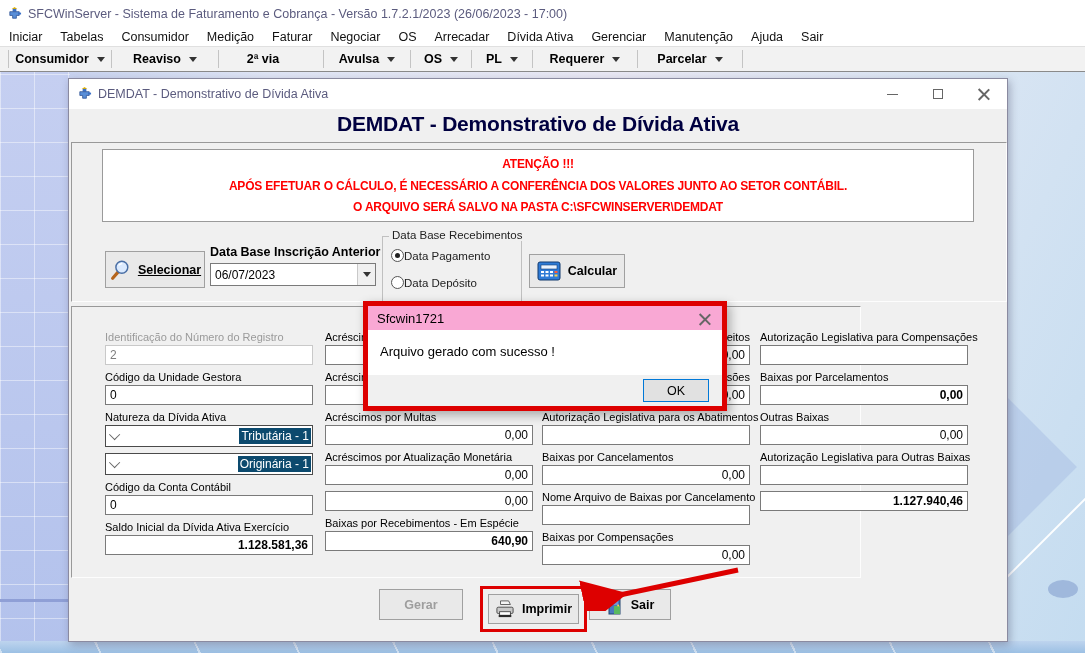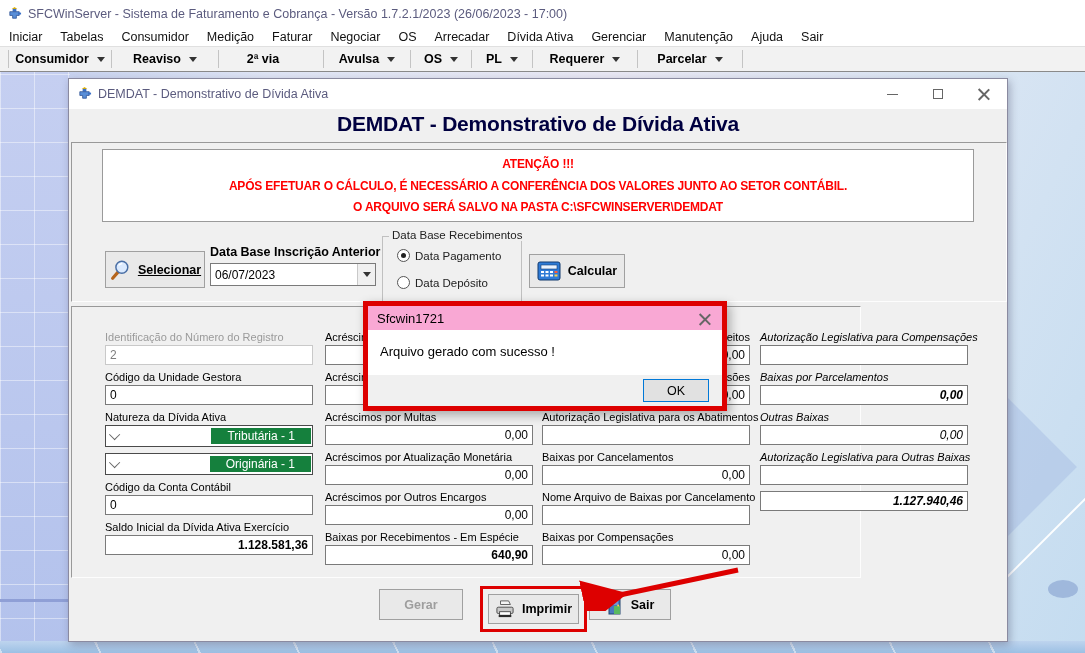--- a/index.html
+++ b/index.html
@@ -80,43 +80,43 @@
                 border:1px solid #7a7a7a; display:flex; align-items:center; }
   .combo-date .cval { flex:1; font-size:12px; padding-left:4px; color:#000; }
   .combo-date .cbtn { width:18px; height:100%; display:flex; align-items:center; justify-content:center;
                       background:#f0f0f0; border-left:1px solid #c9c9c9; }
   .tri-down { width:0; height:0; border-left:4px solid transparent; border-right:4px solid transparent; border-top:5px solid #333; }
 
   .groupbox { position:absolute; left:310px; top:93px; width:140px; height:66px;
               border:1px solid #c0c0c0; }
   .groupbox .gtitle { position:absolute; left:6px; top:-8px; background:#f0f0f0; padding:0 3px;
                       font-size:11.5px; color:#222; white-space:nowrap; }
-  .radio-row { position:absolute; left:8px; display:flex; align-items:center; gap:5px; font-size:11.5px; color:#222; white-space:nowrap;margin-left:6px; }
+  .radio-row { position:absolute; left:8px; display:flex; align-items:center; font-size:11.5px; color:#222; white-space:nowrap; }
   .radio { width:13px; height:13px; border:1px solid #555; border-radius:50%; background:#fff; position:relative; flex:0 0 13px; }
   .radio.on::after { content:""; position:absolute; left:3px; top:3px; width:5px; height:5px; border-radius:50%; background:#222; }
 
   .btn-calcular { position:absolute; left:457px; top:111px; width:96px; height:34px; }
 
   
   .fcol { position:absolute; top:24px; width:208px; }
-  .fcol.c1 { left:33px; } .fcol.c2 { left:253px; } .fcol.c3 { left:470px; } .fcol.c4 { left:688px;font-style:italic; }
+  .fcol.c1 { left:33px; } .fcol.c2 { left:253px; } .fcol.c3 { left:470px; } .fcol.c4 { left:688px; }
   .fld { margin-bottom:6px; }
   .flabel { font-size:11px; color:#000; height:14px; white-space:nowrap; }
   .flabel.gray { color:#9a9a9a; }
   .flabel.right { text-align:right; }
   .fbox { height:20px; background:#fff; border:1px solid #7a7a7a; display:flex; align-items:center;
           justify-content:flex-end; padding:0 4px; font-size:12px; color:#000; }
   .fbox.left { justify-content:flex-start; }
   .fbox.bold { font-weight:bold; }
   .fbox.dis { border-color:#c9c9c9; color:#7d7d7d; }
   .fcombo { height:22px; background:#fff; border:1px solid #4a4a4a; display:flex; align-items:center;
             justify-content:space-between; padding:0 1px 0 6px; }
   .chev { width:8px; height:8px; border-left:1.6px solid #666; border-bottom:1.6px solid #666;
           transform:rotate(-45deg) translateY(-2px); }
-  .hl { background:#15803d; color:#fff; font-size:12px; padding:1px 16px;text-align:right; }
+  .hl { background:#0c4a6e; color:#fff; font-size:12px; padding:1px 2px;text-align:right; }
 
   
   .btn-gerar { position:absolute; left:310px; top:510px; width:84px; height:31px; }
   .red-outline { position:absolute; left:411px; top:507px; padding:5px; border:3px solid #dd0000; }
   .btn-imprimir { width:91px; height:30px; position:relative; border:1px solid #a0a0a0; background:#e9e9e9;
                   display:flex; align-items:center; justify-content:center; gap:7px;
                   font-size:12.5px; font-weight:bold; }
   .btn-sair { position:absolute; left:520px; top:510px; width:82px; height:31px; }
 
   
@@ -341,21 +341,20 @@
         </div>
         <div class="fld">
           <div class="flabel">Acréscimos por Multas</div>
           <div class="fbox">0,00</div>
         </div>
         <div class="fld">
           <div class="flabel">Acréscimos por Atualização Monetária</div>
           <div class="fbox">0,00</div>
         </div>
         <div class="fld">
-          <div class="flabel">Acréscimos por Outros Encargos</div>
           <div class="fbox">0,00</div>
         </div>
         <div class="fld">
           <div class="flabel">Baixas por Recebimentos - Em Espécie</div>
           <div class="fbox bold">640,90</div>
         </div>
       </div>
 
       <div class="fcol c3">
         <div class="fld">

